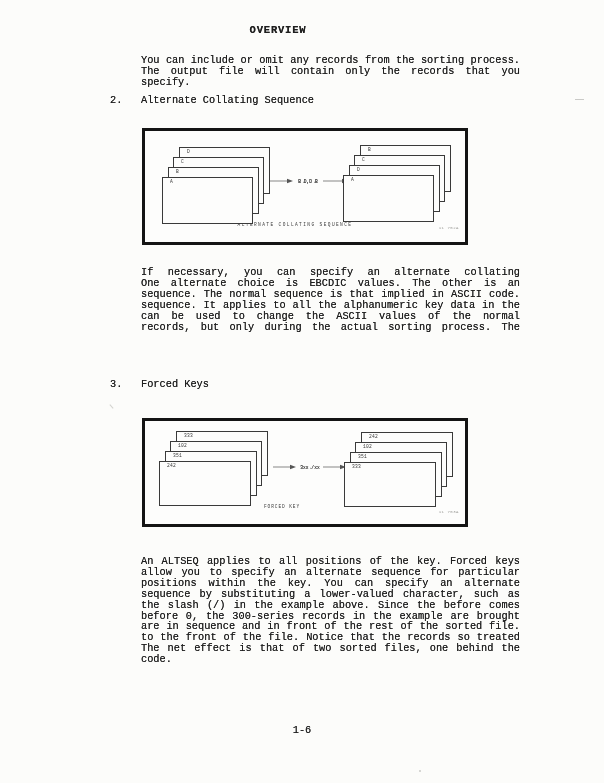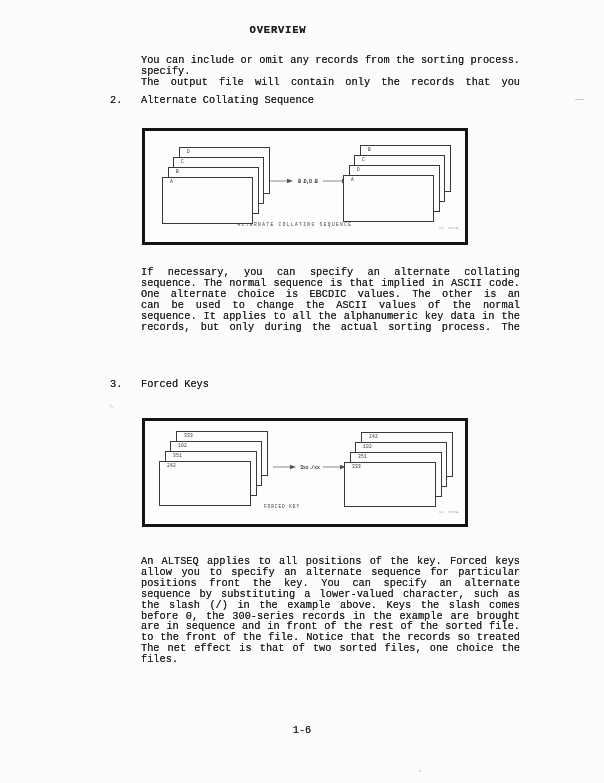--- a/index.html
+++ b/index.html
@@ -81,22 +81,22 @@
 </style>
 </head>
 <body>
 
 <div class="page">
 
   <div class="hdr">OVERVIEW</div>
 
   <div class="para p1">
     <div class="jl">You can include or omit any records from the sorting process.</div>
+    <div class="jl">The output file will contain only the records that you</div>
     <div class="jl end">specify.</div>
-    <div class="jl">The output file will contain only the records that you</div>
   </div>
 
   <div class="sec s2">
     <span class="num">2.</span>
     <span class="ttl">Alternate Collating Sequence</span>
   </div>
 
   <div class="fig f1">
     <div class="stack st-l">
       <div class="card c0">
@@ -132,24 +132,24 @@
       <div class="card c3">
           <span class="clabel">A</span>
         </div>
     </div>
     <div class="cap">ALTERNATE COLLATING SEQUENCE</div>
     <div class="figid">11 752A</div>
   </div>
 
   <div class="para p2">
     <div class="jl">If necessary, you can specify an alternate collating</div>
+    <div class="jl">One alternate choice is EBCDIC values. The other is an</div>
     <div class="jl">sequence. The normal sequence is that implied in ASCII code.</div>
-    <div class="jl">One alternate choice is EBCDIC values. The other is an</div>
+    <div class="jl">sequence. It applies to all the alphanumeric key data in the</div>
     <div class="jl">can be used to change the ASCII values of the normal</div>
-    <div class="jl">sequence. It applies to all the alphanumeric key data in the</div>
     <div class="jl">records, but only during the actual sorting process. The</div>
   </div>
 
   <div class="sec s3">
     <span class="num">3.</span>
     <span class="ttl">Forced Keys</span>
   </div>
 
   <div class="fig f2">
     <div class="stack st-l">
@@ -187,28 +187,28 @@
           <span class="clabel">333</span>
         </div>
     </div>
     <div class="cap">FORCED KEY</div>
     <div class="figid">11 753A</div>
   </div>
 
   <div class="para p3">
     <div class="jl">An ALTSEQ applies to all positions of the key. Forced keys</div>
     <div class="jl">allow you to specify an alternate sequence for particular</div>
-    <div class="jl">positions front the key. You can specify an alternate</div>
+    <div class="jl">positions within the key. You can specify an alternate</div>
     <div class="jl">sequence by substituting a lower-valued character, such as</div>
-    <div class="jl">the slash (/) in the example above. Keys the slash comes</div>
+    <div class="jl">the slash (/) in the example above. Since the before comes</div>
     <div class="jl">before 0, the 300-series records in the example are brought</div>
     <div class="jl">are in sequence and in front of the rest of the sorted file.</div>
     <div class="jl">to the front of the file. Notice that the records so treated</div>
-    <div class="jl">The net effect is that of two sorted files, one choice the</div>
-    <div class="jl end">files.</div>
+    <div class="jl">The net effect is that of two sorted files, one behind the</div>
+    <div class="jl end">code.</div>
   </div>
 
   <div class="ftr">1-6</div>
 
   <div class="art a1"></div>
   <div class="art a2"></div>
   <div class="art a3"></div>
 </div>
 
 </body></html>

